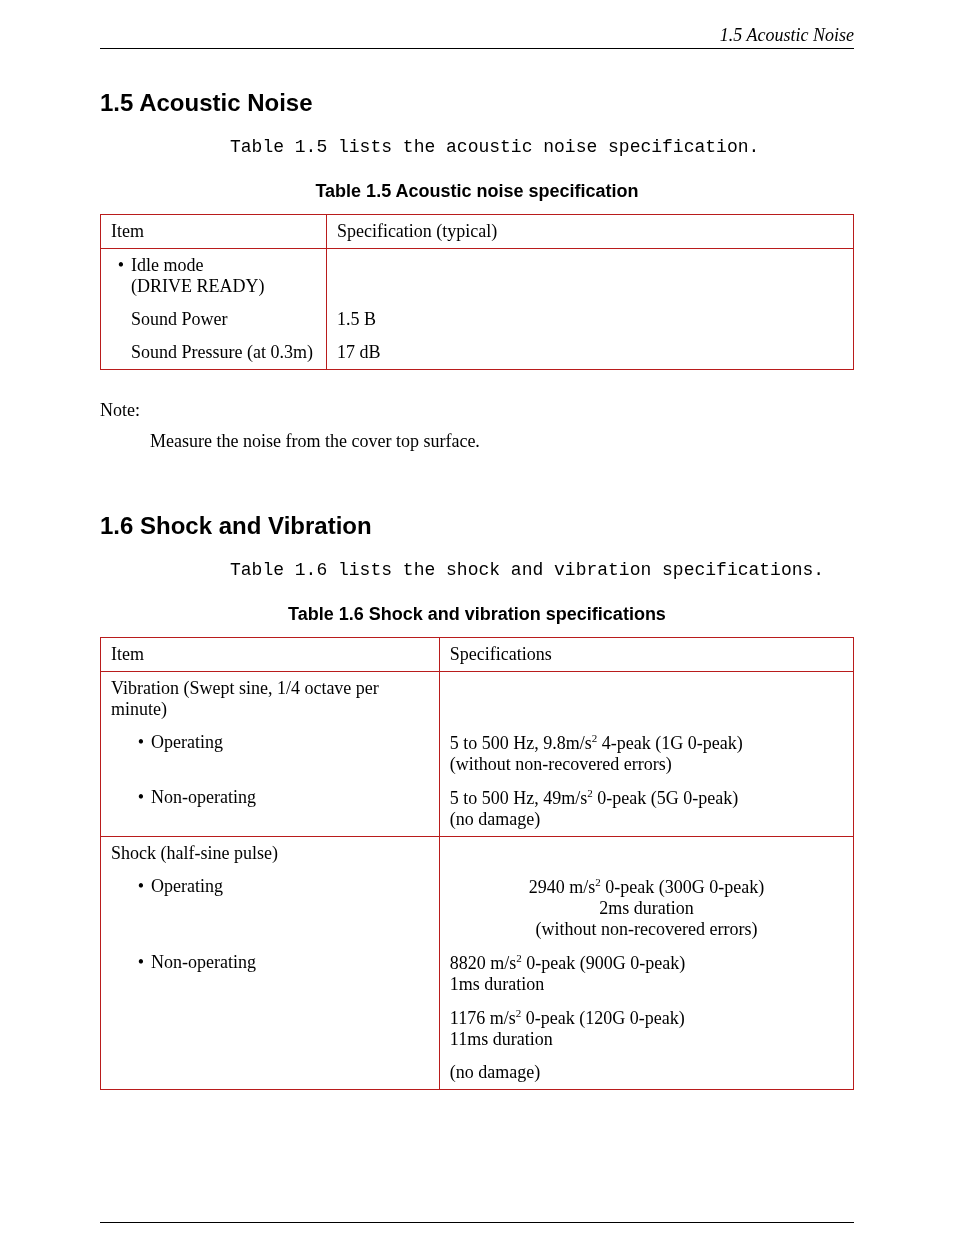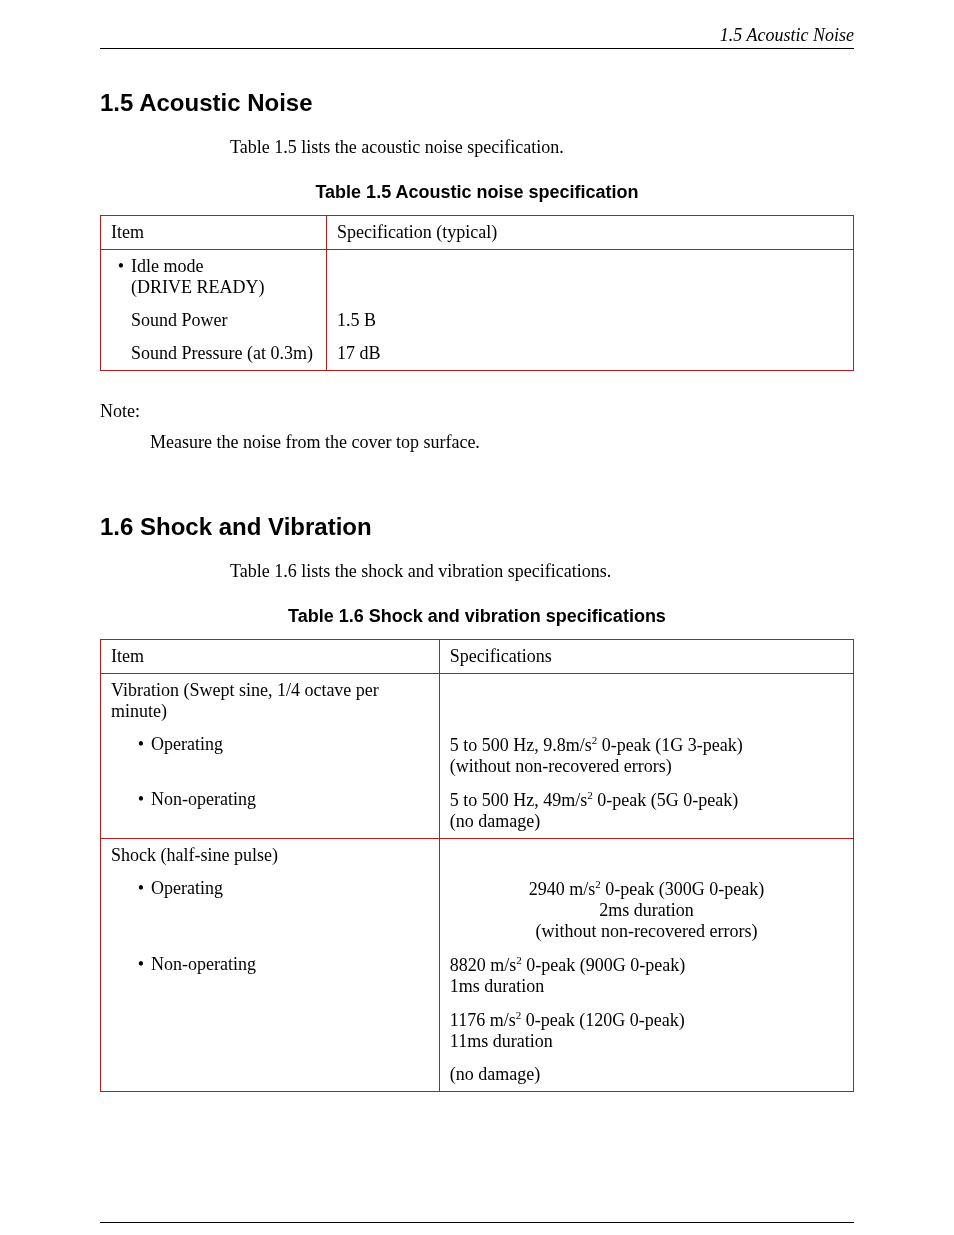--- a/index.html
+++ b/index.html
@@ -32,20 +32,21 @@
     font-family: Arial, Helvetica, sans-serif;
     font-weight: bold;
     font-size: 24px;
     margin-top: 40px;
     margin-bottom: 20px;
   }
   .intro {
     font-size: 18px;
     margin-left: 130px;
     margin-bottom: 24px;
+    font-family: Liberation Mono, monospace;
   }
   .table-caption {
     font-family: Liberation Sans, sans-serif;
     font-weight: bold;
     font-size: 18px;
     text-align: center;
     margin: 24px 0 12px 0;
   }
   table.spec {
     border-collapse: collapse;
@@ -159,21 +160,21 @@
       <td class="no-bottom"></td>
     </tr>
 
     <tr>
       <td class="no-v">
         <div class="bullet-row sub-indent">
           <div class="bullet-dot">•</div>
           <div>Operating</div>
         </div>
       </td>
-      <td class="no-v" style="white-space:pre-line;"><span>5 to 500 Hz, 9.8m/s</span><sup>2</sup><span> 0-peak (1G 3-peak)
+      <td class="no-v" style="white-space:pre-line;"><span>5 to 500 Hz, 9.8m/s</span><sup>2</sup><span> 4-peak (1G 0-peak)
 (without non-recovered errors)</span></td>
     </tr>
 
     <tr>
       <td class="no-top">
         <div class="bullet-row sub-indent">
           <div class="bullet-dot">•</div>
           <div>Non-operating</div>
         </div>
       </td>

